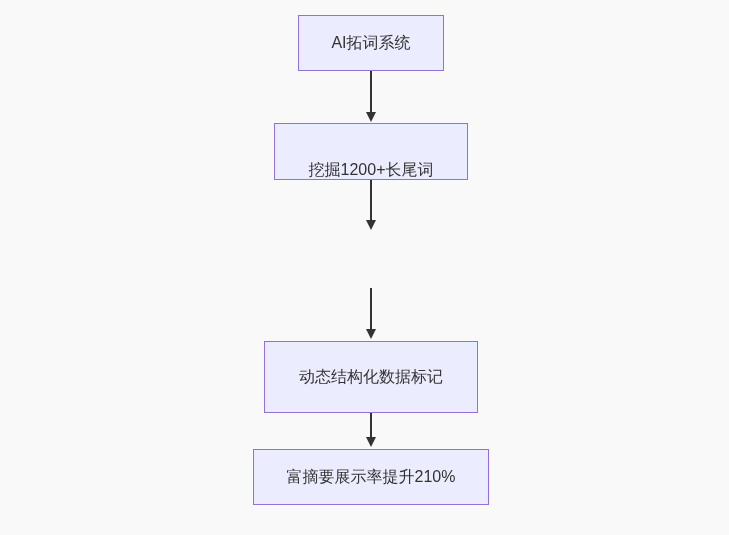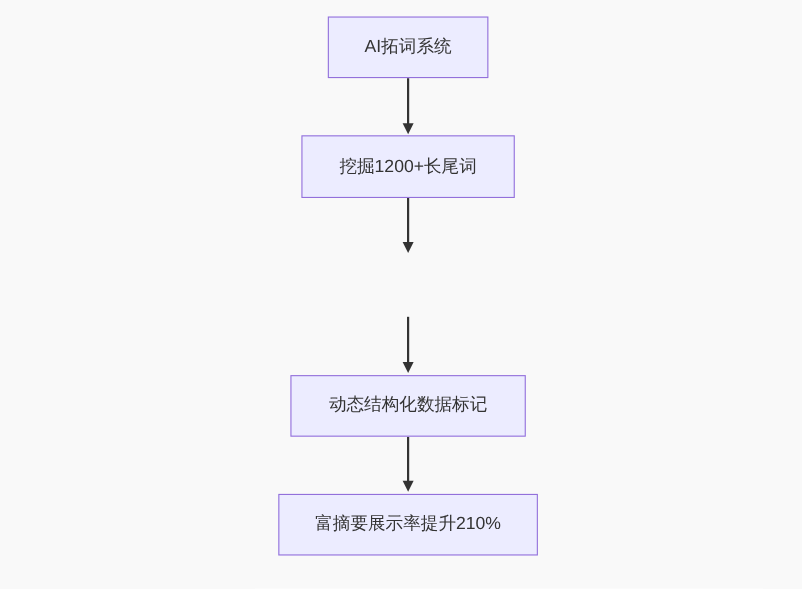--- a/index.html
+++ b/index.html
@@ -30,23 +30,23 @@
     display: flex;
     align-items: center;
     justify-content: center;
     color: #333333;
     font-size: 16px;
     line-height: 1.2;
     text-align: center;
     white-space: nowrap;
   }
   .node-1 { left: 298px; top: 15px;  width: 146px; height: 56px; }
-  .node-2 { left: 274px; top: 123px; width: 194px; height: 57px; }
+  .node-2 { left: 274px; top: 123px; width: 194px; height: 57px; align-items: flex-end; }
   .node-3 { left: 259px; top: 232px; width: 224px; height: 56px; }
-  .node-4 { left: 264px; top: 341px; width: 214px; height: 56px; }
+  .node-4 { left: 264px; top: 341px; width: 214px; height: 72px; }
   .node-5 { left: 253px; top: 449px; width: 236px; height: 56px; }
 </style>
 </head>
 <body>
 
 <div class="canvas">
 
   <svg class="edges" viewBox="0 0 729 535" xmlns="http://www.w3.org/2000/svg">
     <g>
       <line x1="371" y1="71" x2="371" y2="113" stroke="#333333" stroke-width="2"></line>

